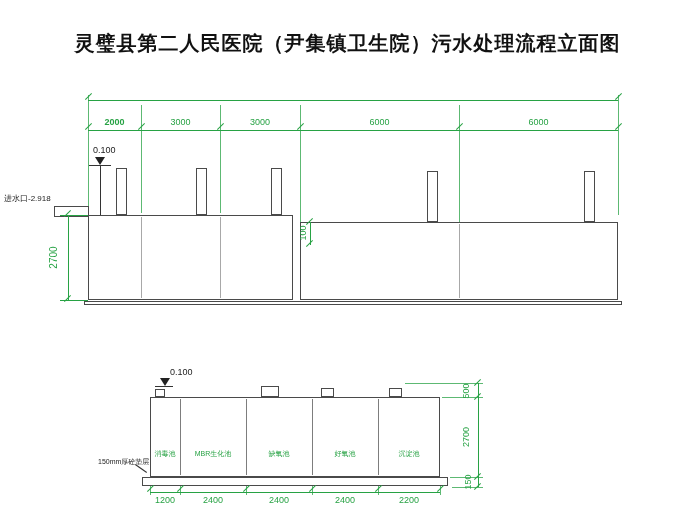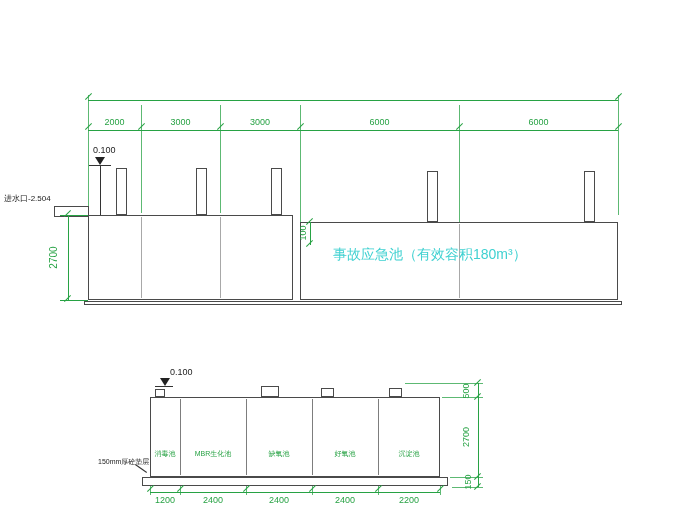--- a/index.html
+++ b/index.html
@@ -24,51 +24,52 @@
   .cyan{position:absolute;color:#3fd1d1;white-space:nowrap;}
   .smallblk{position:absolute;color:#222;font-size:8px;white-space:nowrap;}
   .tiny{font-size:7px;}
   .greentiny{position:absolute;color:#27a244;font-size:7px;white-space:nowrap;text-align:center;}
 </style>
 </head>
 <body>
 
 <div id="canvas">
 
+  <div class="title">灵璧县第二人民医院（尹集镇卫生院）污水处理流程立面图</div>
 
   <div class="hline" style="left:88px;top:100px;width:530px;"></div>
   <div class="tick" style="left:84px;top:96px;"></div>
   <div class="tick" style="left:614px;top:96px;"></div>
 
   <div class="hline" style="left:88px;top:130px;width:530px;"></div>
   <div class="tick" style="left:84px;top:126px;"></div>
   <div class="tick" style="left:137px;top:126px;"></div>
   <div class="tick" style="left:216px;top:126px;"></div>
   <div class="tick" style="left:296px;top:126px;"></div>
   <div class="tick" style="left:455px;top:126px;"></div>
   <div class="tick" style="left:614px;top:126px;"></div>
-  <div class="dimtext ctr" style="left:88px;top:117px;width:53px;">2000</div>
+  <div class="dimtext ctr" style="left:88px;top:117px;width:53px;font-weight:bold;">2000</div>
   <div class="dimtext ctr" style="left:141px;top:117px;width:79px;">3000</div>
   <div class="dimtext ctr" style="left:220px;top:117px;width:80px;">3000</div>
   <div class="dimtext ctr" style="left:300px;top:117px;width:159px;">6000</div>
   <div class="dimtext ctr" style="left:459px;top:117px;width:159px;">6000</div>
 
   <div class="vline ext" style="left:88px;top:95px;height:120px;"></div>
   <div class="vline ext" style="left:141px;top:105px;height:108px;"></div>
   <div class="vline ext" style="left:220px;top:105px;height:108px;"></div>
   <div class="vline ext" style="left:300px;top:105px;height:117px;"></div>
   <div class="vline ext" style="left:459px;top:105px;height:117px;"></div>
   <div class="vline ext" style="left:618px;top:95px;height:120px;"></div>
 
   <div class="smallblk" style="left:93px;top:145px;font-size:9px;">0.100</div>
   <div class="tri" style="left:95px;top:157px;"></div>
   <div class="blkline" style="left:89px;top:165px;width:22px;height:1px;"></div>
   <div class="blkline" style="left:100px;top:166px;width:1px;height:49px;"></div>
 
-  <div class="smallblk" style="left:4px;top:193px;">进水口-2.504</div>
+  <div class="smallblk" style="left:4px;top:193px;">进水口-2.918</div>
   <div class="outline thin" style="left:54px;top:206px;width:35px;height:11px;"></div>
 
   <div class="outline" style="left:88px;top:215px;width:205px;height:85px;"></div>
   <div class="part" style="left:141px;top:217px;height:81px;"></div>
   <div class="part" style="left:220px;top:217px;height:81px;"></div>
   <div class="outline" style="left:300px;top:222px;width:318px;height:78px;"></div>
   <div class="part" style="left:459px;top:224px;height:74px;"></div>
   <div class="outline thin" style="left:84px;top:301px;width:538px;height:4px;"></div>
 
   <div class="outline thin" style="left:116px;top:168px;width:11px;height:47px;"></div>
@@ -82,21 +83,20 @@
   <div class="vline" style="left:68px;top:215px;height:85px;"></div>
   <div class="tick" style="left:63px;top:213px;"></div>
   <div class="tick" style="left:63px;top:298px;"></div>
   <div class="dimtext rot" style="left:42px;top:252px;font-size:10px;">2700</div>
 
   <div class="vline" style="left:310px;top:222px;height:23px;"></div>
   <div class="tick" style="left:305px;top:221px;"></div>
   <div class="tick" style="left:305px;top:243px;"></div>
   <div class="dimtext rot" style="left:295px;top:228px;">100</div>
 
-  <div class="cyan" style="left:333px;top:246px;font-size:14px;">事故应急池（有效容积180m³）</div>
 
   <div class="smallblk" style="left:170px;top:367px;font-size:9px;">0.100</div>
   <div class="tri" style="left:160px;top:378px;"></div>
   <div class="blkline" style="left:155px;top:386px;width:18px;height:1px;"></div>
 
   <div class="outline" style="left:150px;top:397px;width:290px;height:80px;"></div>
   <div class="part" style="left:180px;top:399px;height:76px;background:#7d7d7d;"></div>
   <div class="part" style="left:246px;top:399px;height:76px;background:#7d7d7d;"></div>
   <div class="part" style="left:312px;top:399px;height:76px;background:#7d7d7d;"></div>
   <div class="part" style="left:378px;top:399px;height:76px;background:#7d7d7d;"></div>

